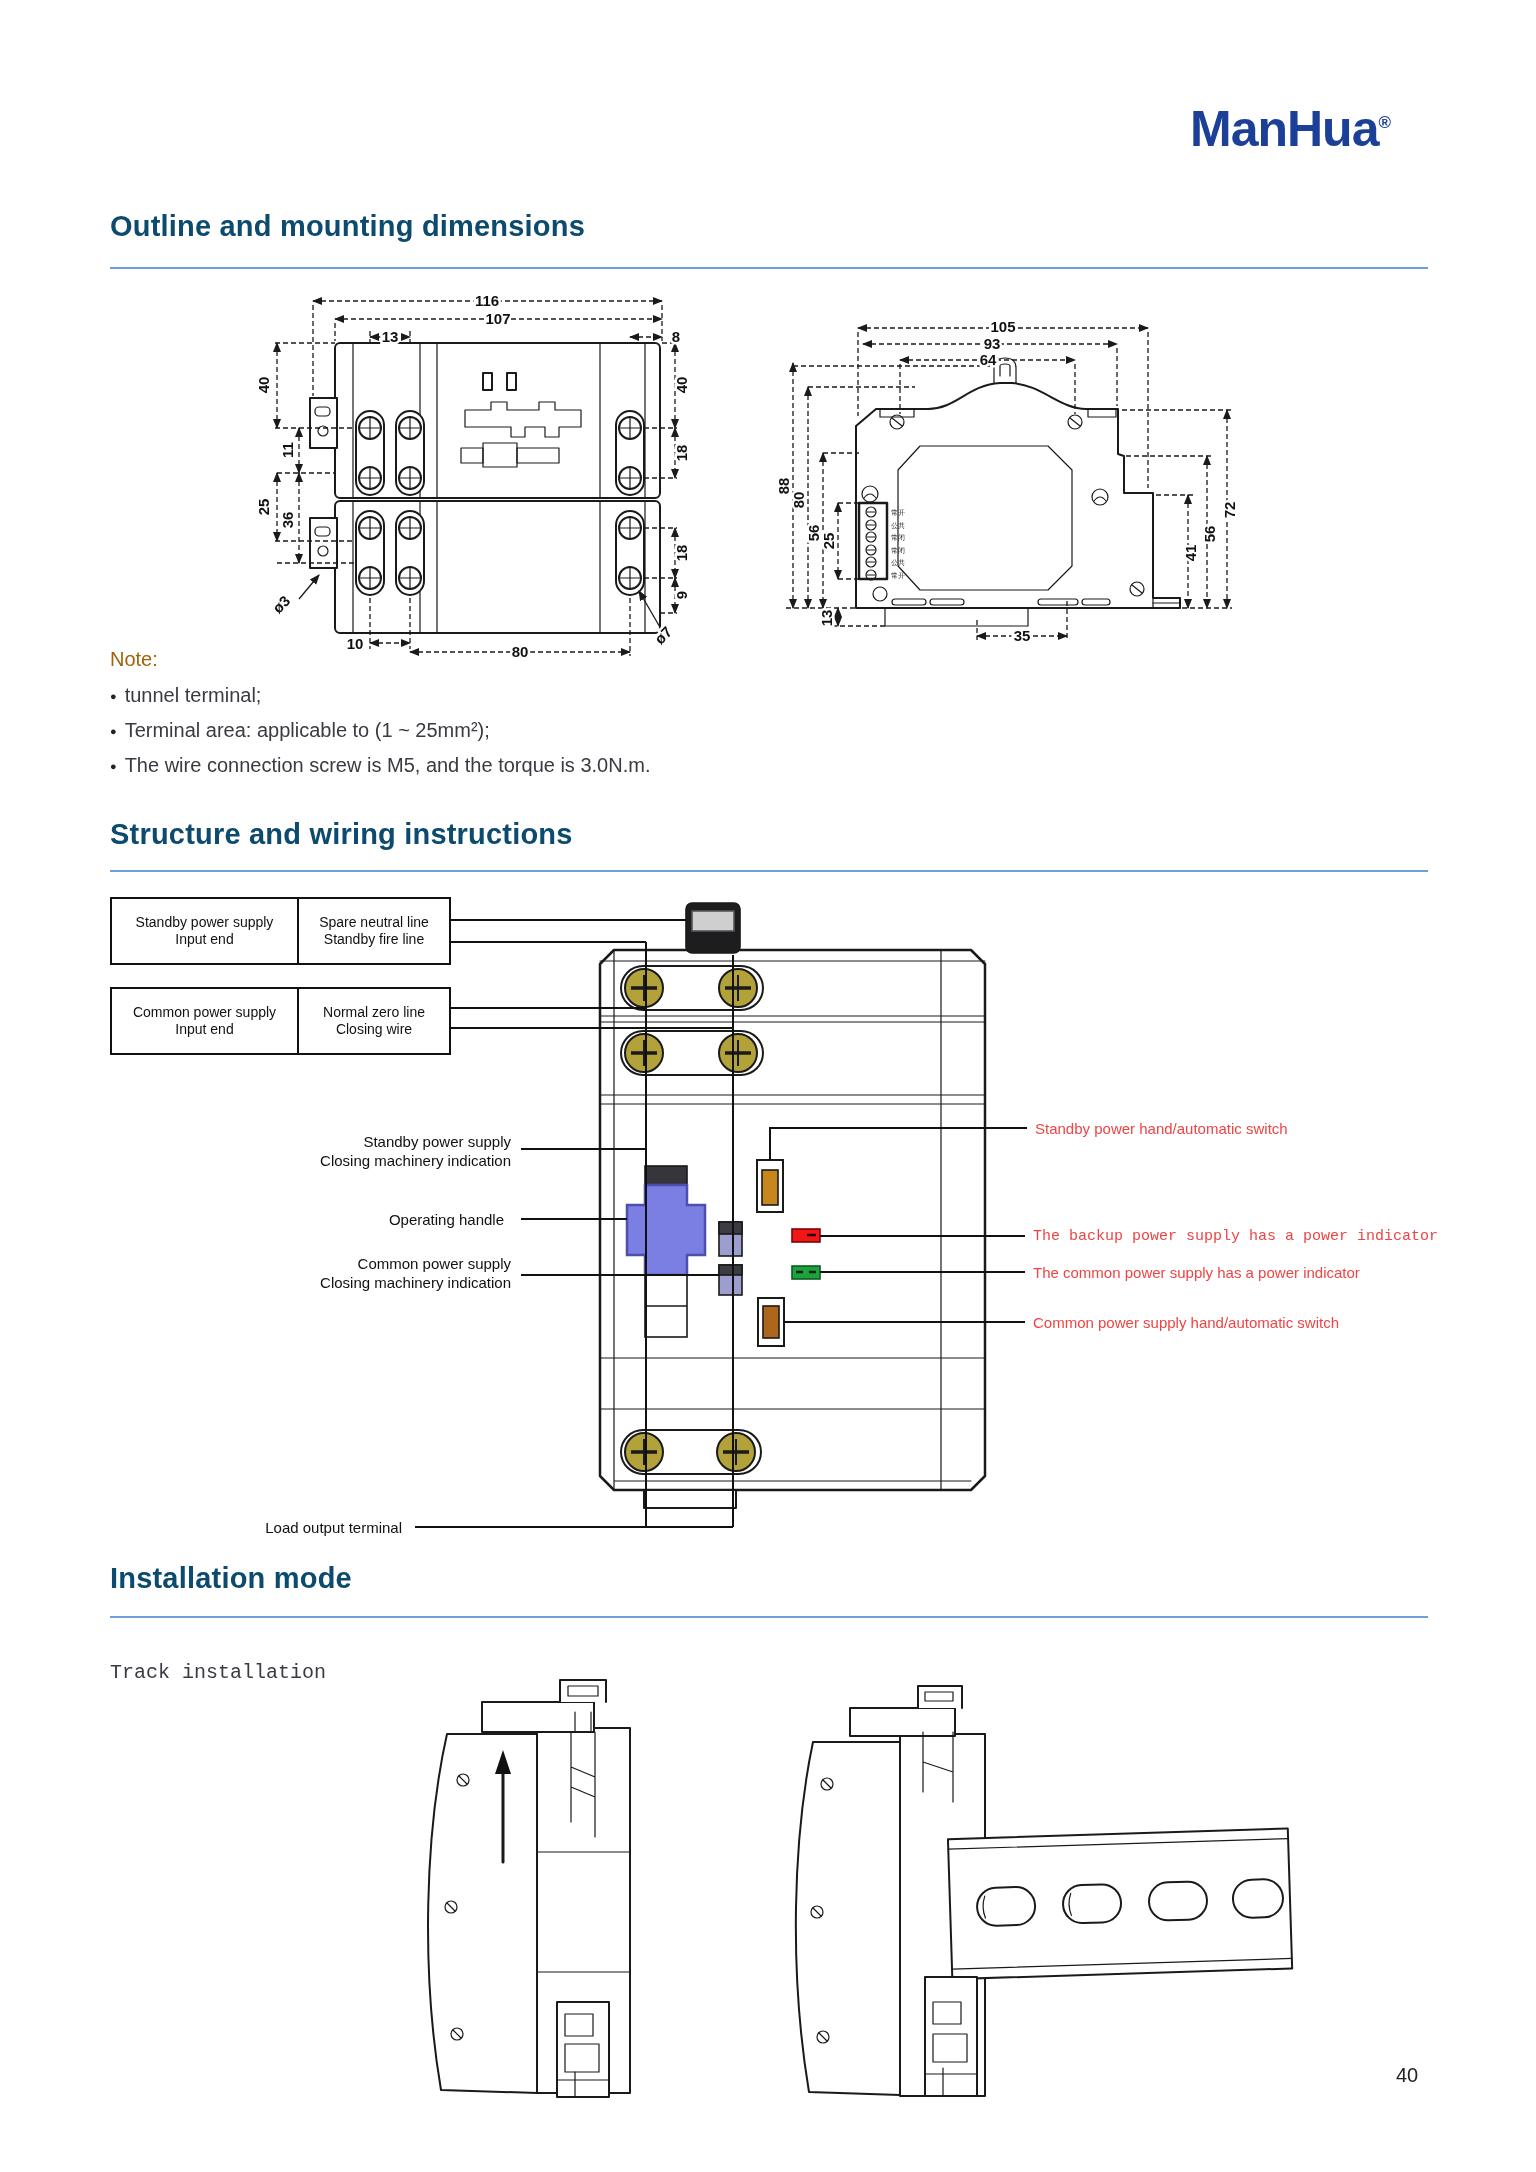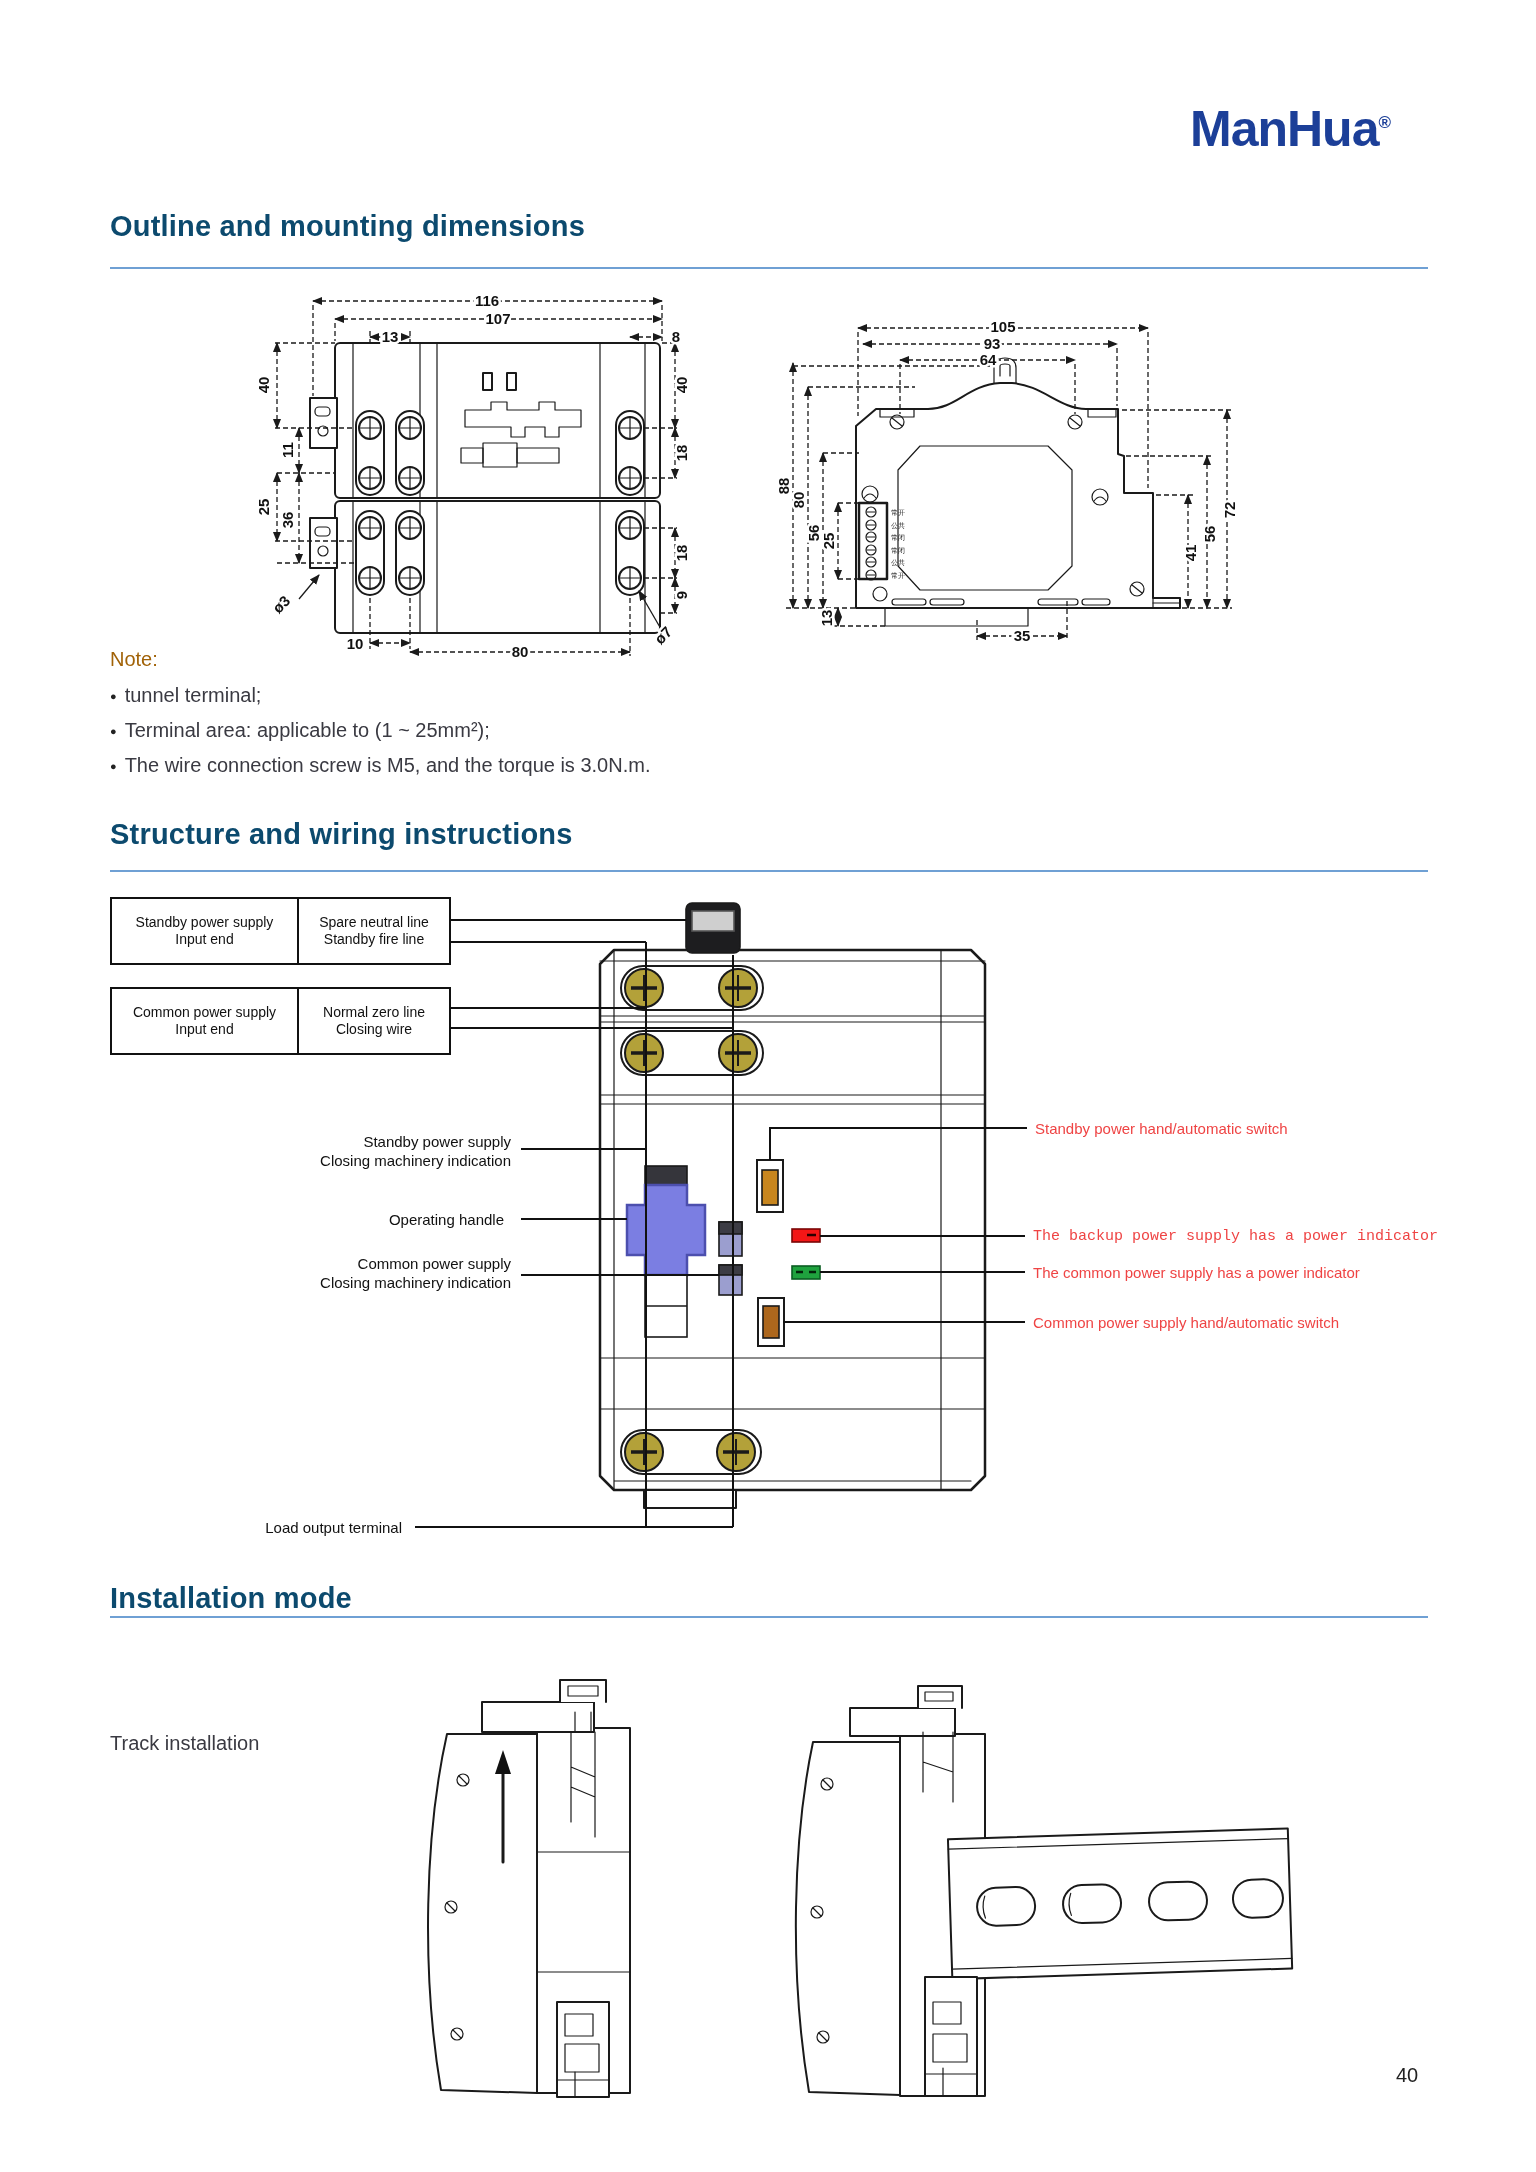--- a/index.html
+++ b/index.html
@@ -355,23 +355,23 @@
     <div>Common power supply</div>
     <div>Closing machinery indication</div>
   </div>
   <div class="abs co-left" style="left:132px;top:1518px;width:270px;">Load output terminal</div>
 
   <div class="abs co-right" style="left:1035px;top:1120px;">Standby power hand/automatic switch</div>
   <div class="abs co-right" style="left:1033px;top:1228px;font-family:Liberation Mono, monospace;">The backup power supply has a power indicator</div>
   <div class="abs co-right" style="left:1033px;top:1264px;">The common power supply has a power indicator</div>
   <div class="abs co-right" style="left:1033px;top:1314px;">Common power supply hand/automatic switch</div>
 
-  <div class="abs h1" style="left:110px;top:1562px;margin-top:20px;">Installation mode</div>
+  <div class="abs h1" style="left:110px;top:1562px;">Installation mode</div>
   <div class="abs rule" style="top:1616px;"></div>
-  <div class="abs track-sub" style="left:110px;top:1732px;">Track installation</div>
+  <div class="abs track-sub" style="left:110px;top:1661px;font-family:Liberation Mono, monospace;">Track installation</div>
 
   <svg class="fig" style="left:385px;top:1672px;" width="360" height="435" viewBox="0 0 360 435">
     <g class="ln">
       <path class="fw" d="M62,62 C40,160 36,300 56,418 L152,421 L152,62 Z"></path>
       <rect class="fw" x="152" y="56" width="93" height="365"></rect>
       <rect class="fw" x="97" y="30" width="112" height="30"></rect>
       <path class="fw" d="M175,30 V8 H221 V30"></path>
       <rect class="thin" x="183" y="14" width="30" height="10"></rect>
       <path class="thin" d="M186,60 V150 M210,60 V165 M186,95 L210,105 M186,115 L210,125 M190,60 V40 M206,60 V40"></path>
       <path class="thin" d="M152,180 H245 M152,300 H245"></path>

